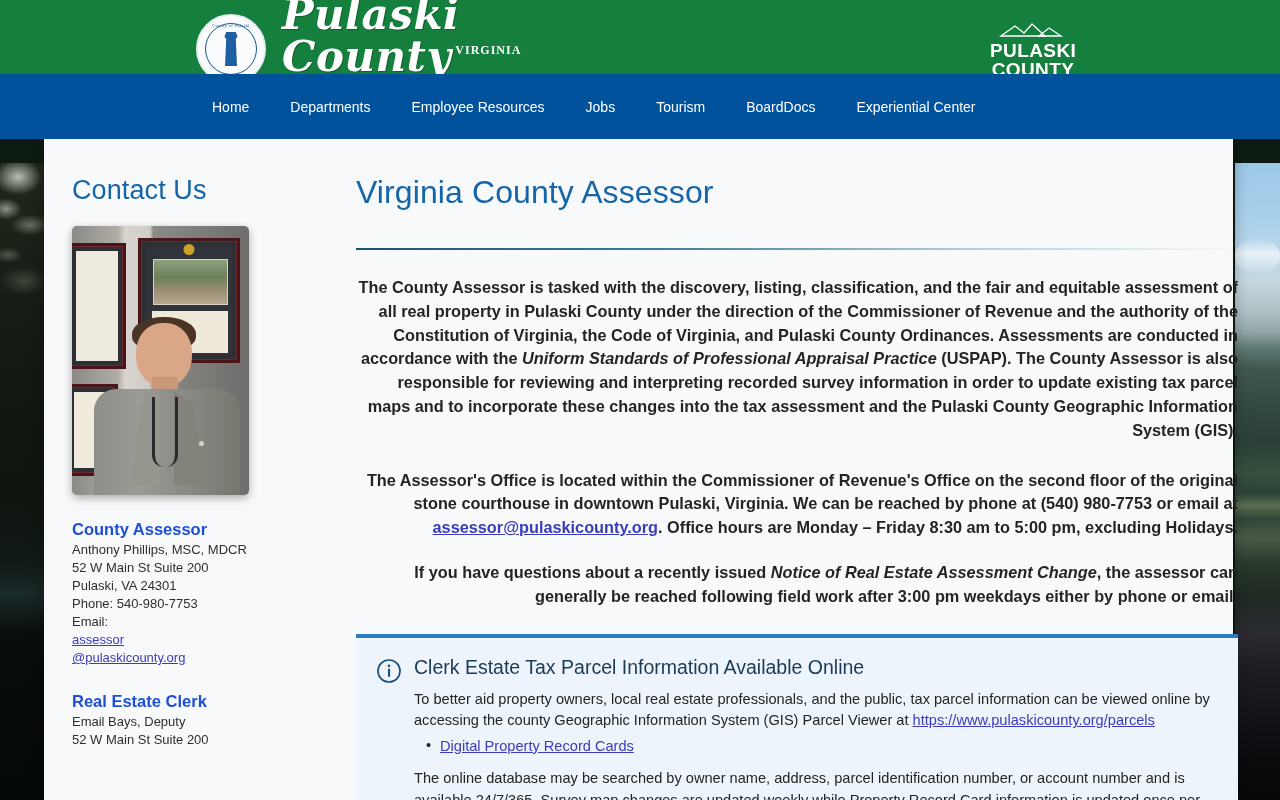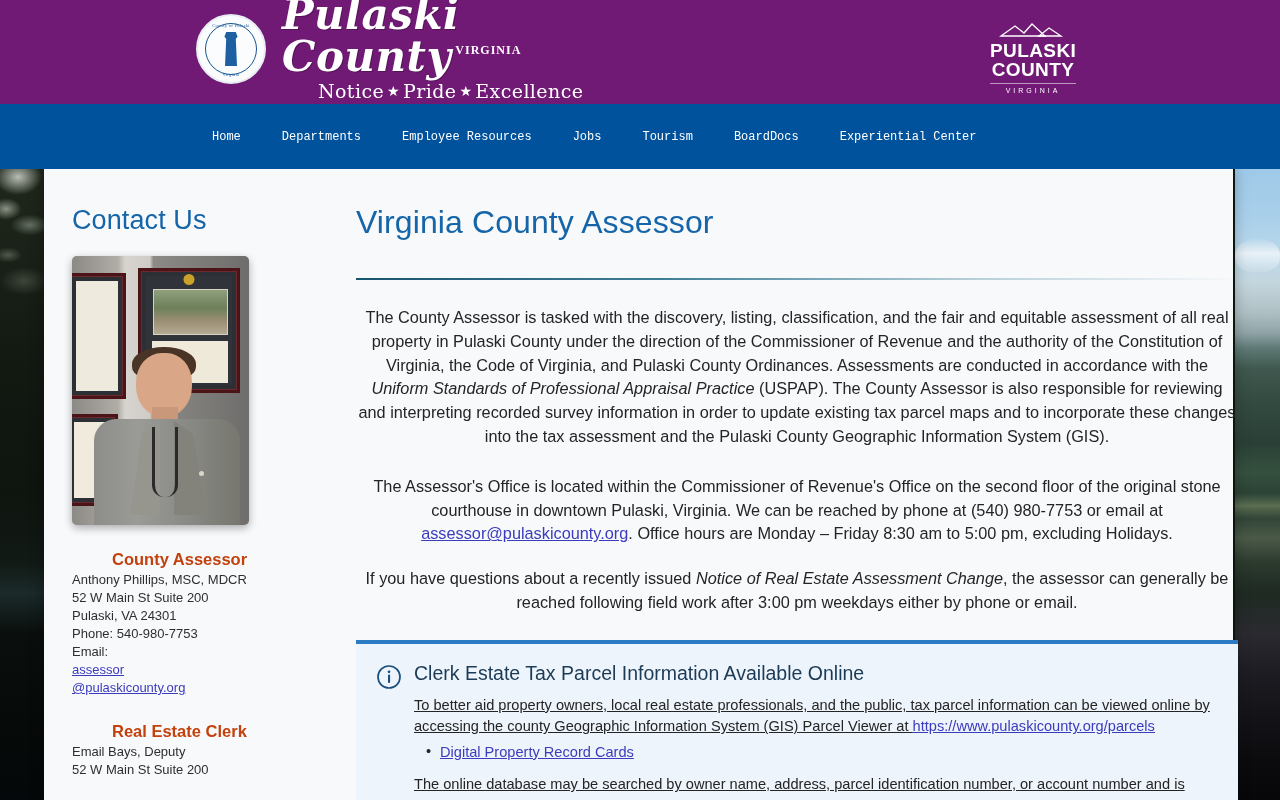--- a/index.html
+++ b/index.html
@@ -59,22 +59,22 @@
   }
   #bg-right::after {
     content: "";
     position: absolute; left: 0; top: 330px; width: 45px; height: 26px;
     background: linear-gradient(to bottom, rgba(150,165,120,.0), rgba(160,175,125,.45) 50%, rgba(120,135,95,.0));
   }
 
   
   #masthead {
     position: relative; z-index: 3;
-    height: 104px; width: 1280px;
-    background: #701a75;
+    height: 74px; width: 1280px;
+    background: #15803d;
   }
   #crest-logo {
     position: absolute; left: 196px; top: 13px;
     width: 385px; height: 72px;
     display: flex; align-items: center;
   }
   .seal {
     width: 70px; height: 70px; border-radius: 50%;
     background: #fbfcfd;
     border: 2px solid #e8edf1;
@@ -138,23 +138,23 @@
 
   
   #mainnav {
     position: relative; z-index: 3;
     height: 65px; width: 1280px;
     background: #00529c;
     display: flex; align-items: center;
     padding-left: 212px;
   }
   .nav-item {
-    color: #ffffff; font-size: 12px;
+    color: #ffffff; font-size: 14px;
     margin-right: 41px; white-space: nowrap;
-    cursor: pointer; text-decoration: none; font-family: Liberation Mono, monospace;
+    cursor: pointer; text-decoration: none;
   }
 
   
   #page-wrap {
     position: relative; z-index: 2;
     width: 1189px; margin-left: 44px;
     min-height: 637px;
     background: #f7f9fb;
     display: flex;
     box-shadow: 0 0 14px rgba(0,0,0,.35);
@@ -238,23 +238,22 @@
     border-left: 3px solid #2a2a2a; border-right: 3px solid #2a2a2a;
     border-radius: 0 0 12px 12px;
   }
   .sp-pin {
     position: absolute; left: 105px; top: 122px; width: 5px; height: 5px;
     border-radius: 50%; background: #d9d4c4;
   }
 
   .side-block { margin-top: 22px; width: 205px; }
   .side-role {
-    color: #c2410c; font-size: 16.5px; font-weight: bold;
+    color: #1d4ed8; font-size: 16.5px; font-weight: bold;
     line-height: 24px;
-    margin-left: 40px;
   }
   .side-line {
     color: #2f2f2f; font-size: 13px; line-height: 18px;
     font-family: "Liberation Sans", sans-serif;
   }
   .side-link {
     color: #3b3bbd; font-size: 13px; line-height: 18px;
     text-decoration: underline; display: block; cursor: pointer;
   }
 
@@ -265,21 +264,21 @@
   #page-title {
     color: #1565a8; font-size: 32px; font-weight: normal;
     letter-spacing: .1px; line-height: 38px;
   }
   #title-rule {
     height: 2px; margin: 37px 0 0 0;
     background: linear-gradient(to right, #17556e 0%, #3f7f96 35%, #b7cfd8 70%, rgba(183,207,216,0) 100%);
   }
   .para {
     color: #242424; font-size: 16.3px; line-height: 23.8px;
-    margin-top: 26px; text-align: center;
+    margin-top: 26px; text-align: right; font-weight: bold;
   }
   .para.tight { margin-top: 21px; }
   .para i { font-style: italic; }
   .inline-link {
     color: #3b3bbd; text-decoration: underline; cursor: pointer;
   }
 
   
   #callout {
     margin-top: 25px;
@@ -291,21 +290,20 @@
   }
   #callout-icon { flex: 0 0 auto; padding-top: 4px; }
   .co-body { flex: 1 1 auto; }
   #callout-title {
     color: #1b3a56; font-size: 19.5px; font-weight: normal;
     line-height: 26px; margin-bottom: 9px;
   }
   .co-para {
     color: #242424; font-size: 14.6px; line-height: 21.5px;
     margin-top: 8px;
-    text-decoration: underline;
   }
   .co-list { list-style: none; margin: 4px 0 11px 0; padding-left: 26px; }
   .co-list li { position: relative; font-size: 14.6px; line-height: 21.5px; }
   .co-list li::before {
     content: "\2022"; position: absolute; left: -14px; top: -1px; color: #242424;
   }
 </style>
 </head>
 <body>
 

